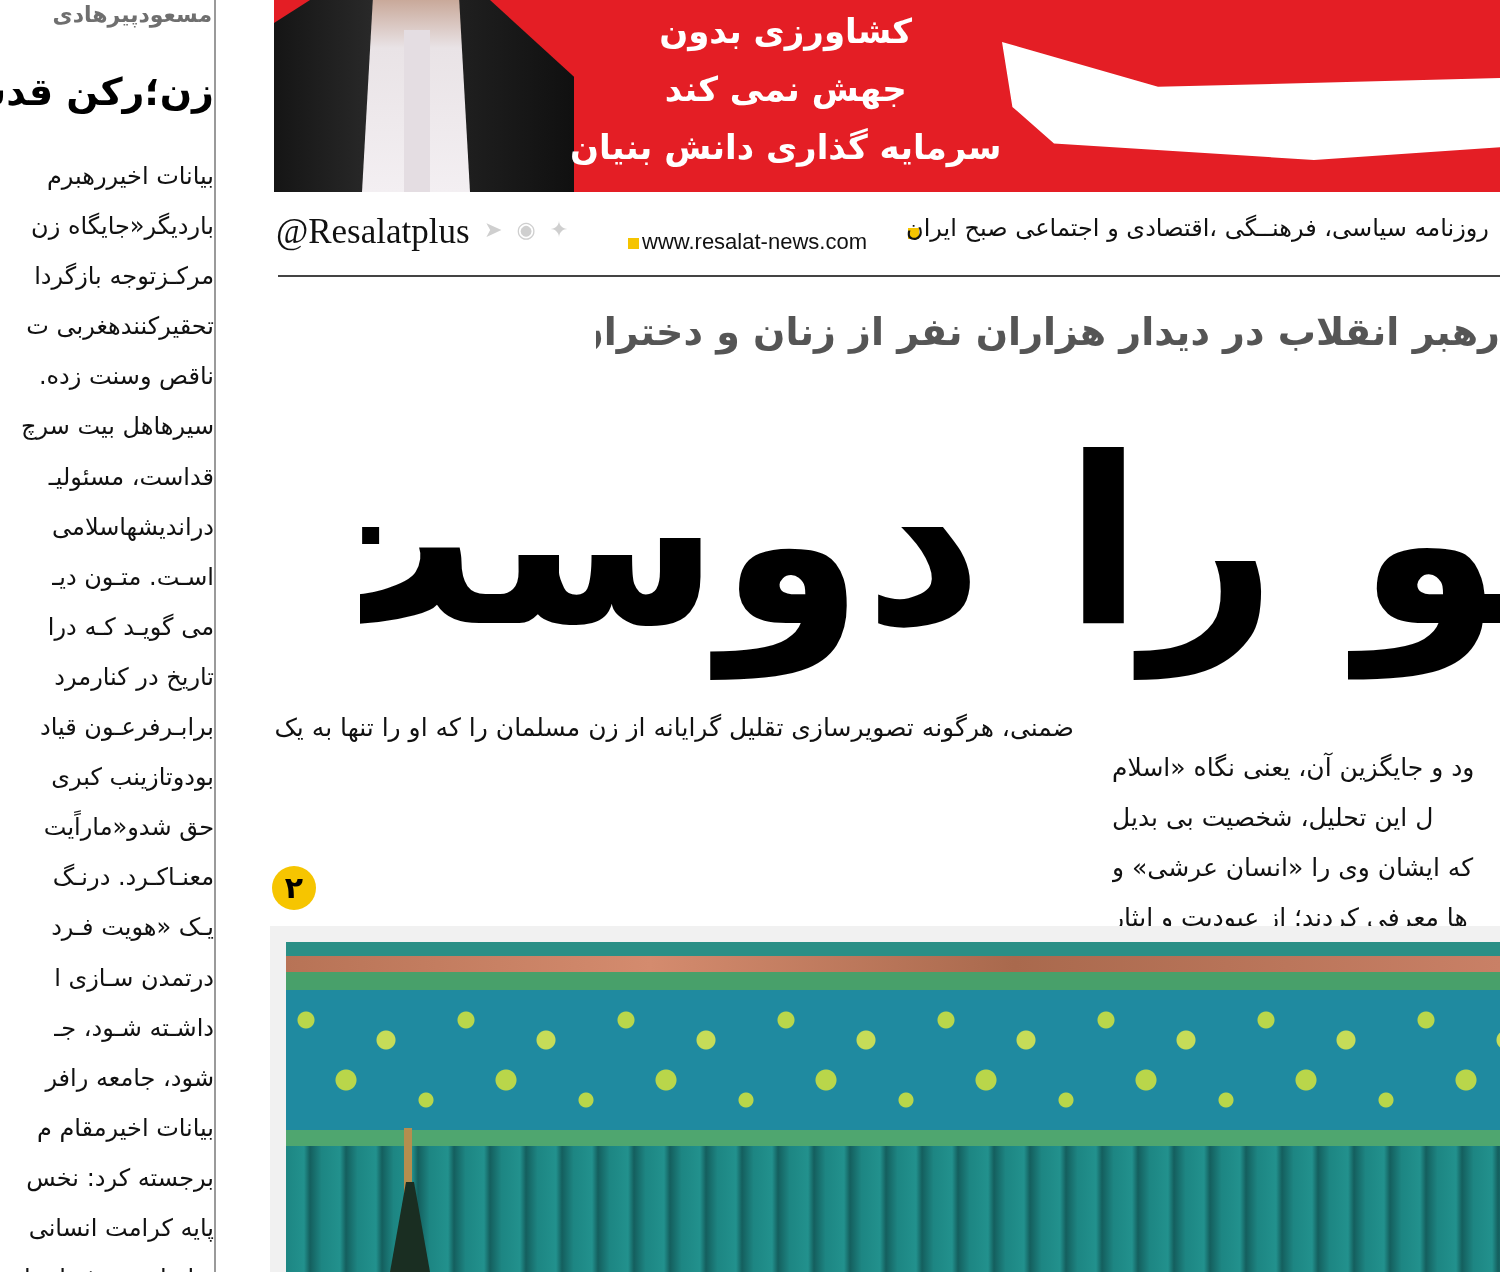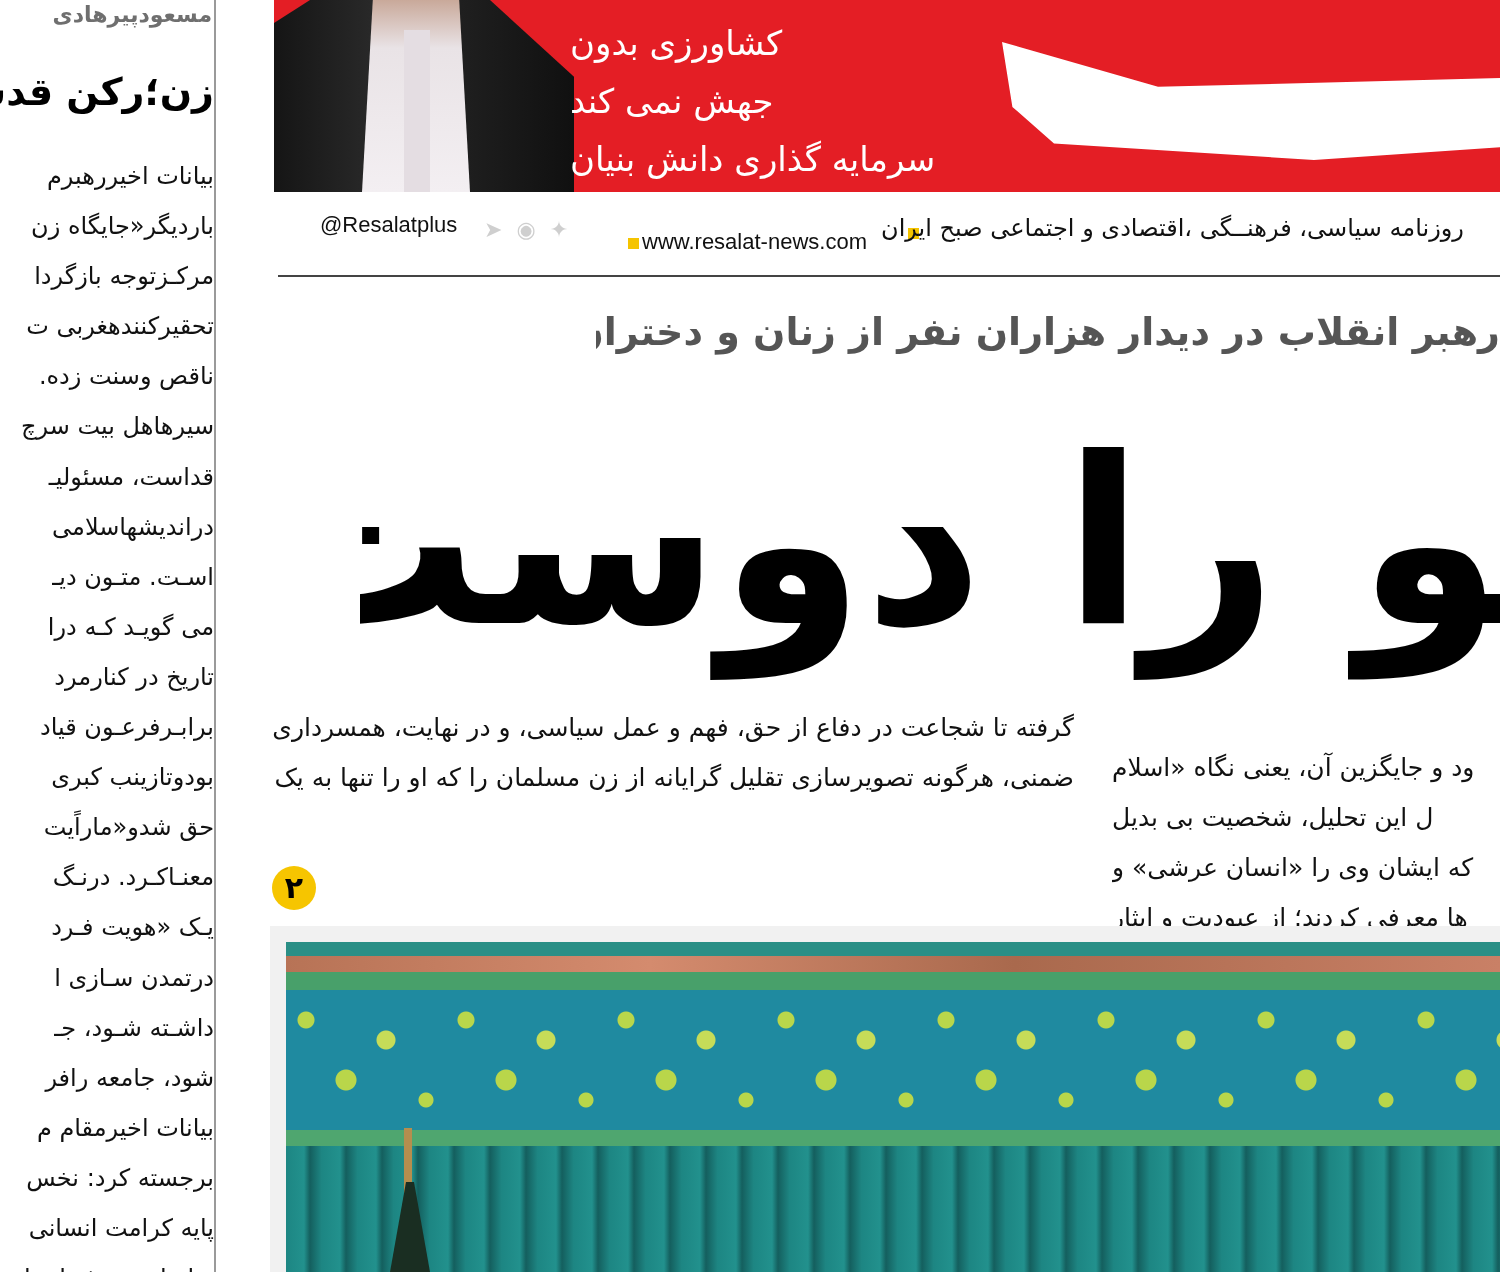--- a/index.html
+++ b/index.html
@@ -46,51 +46,51 @@
   .banner-photo .shirt {
     position:absolute; left:88px; top:0; width:108px; height:192px;
     background:linear-gradient(180deg,#c9a99a 0%,#e9e3e6 25%,#f3eff2 100%);
     clip-path:polygon(10% 0,90% 0,100% 100%,0 100%);
   }
   .banner-photo .tie {
     position:absolute; left:130px; top:30px; width:26px; height:162px;
     background:#e4dde2;
   }
   .banner-headline {
-    position:absolute; left:296px; top:14px; direction:rtl; text-align:left;
-    color:#ffffff; font-weight:normal; font-size:34px; line-height:58px;
+    position:absolute; left:296px; top:2px; direction:rtl; text-align:center;
+    color:#ffffff; font-weight:bold; font-size:34px; line-height:58px;
   }
   .banner-headline div { white-space:nowrap; }
   .banner-swoosh {
     position:absolute; left:728px; top:42px; width:520px; height:118px;
     background:#ffffff;
     border-radius:0 0 0 90px;
     clip-path:polygon(0 0, 30% 38%, 100% 30%, 100% 88%, 60% 100%, 10% 86%, 2% 55%);
   }
 
   
   .info-strip {
     position:absolute; left:274px; top:210px; width:1226px; height:44px;
   }
   .handle {
-    position:absolute; left:2px; top:2px; font-family:Liberation Sans, sans-serif;
-    font-size:22px; color:#111; white-space:nowrap;margin-left:44px;
+    position:absolute; left:2px; top:2px; font-family:Liberation Serif, serif;
+    font-size:35px; color:#111; white-space:nowrap;
   }
   .social {
     position:absolute; left:210px; top:8px; display:flex; gap:14px; align-items:center;
   }
   .social span { color:#cfcfcf; font-size:22px; line-height:24px; }
   .sq { display:inline-block; width:11px; height:11px; background:#f5c400; vertical-align:middle; }
   .site {
     position:absolute; left:354px; top:7px; font-family:"Liberation Sans", sans-serif;
     font-size:22px; color:#111; white-space:nowrap;margin-top:12px;
   }
   .site .sq { margin-right:3px; }
   .tagline {
-    position:absolute; left:607px; top:4px; direction:rtl; font-size:24px; color:#111;
+    position:absolute; left:632px; top:4px; direction:rtl; font-size:24px; color:#111;
     white-space:nowrap;
   }
   .tagline-sq { position:absolute; left:634px; top:18px; }
   .rule {
     position:absolute; left:278px; top:275px; width:1222px; height:2px; background:#444;
   }
 
   
   .kicker {
     position:absolute; left:600px; top:310px; width:1100px; direction:rtl; text-align:right;
@@ -218,21 +218,20 @@
 <div class="rule"></div>
 
 <div class="kicker-wrap">
   <div class="kicker" style="left:auto; right:0;">رهبر انقلاب در دیدار هزاران نفر از زنان و دختران ایرانی، جایگاه زن در اندیشه اسلامی را تبیین فرمودند</div>
 </div>
 <div class="main-title-wrap">
   <div class="main-title" style="left:auto; right:-240px;">«تو را دوست دارم»</div>
 </div>
 
 <ul class="col col-left">
-  <li>گرفته تا شجاعت در دفاع از حق، فهم و عمل سیاسی، و در نهایت، همسرداری</li>
   <li>ضمنی، هرگونه تصویرسازی تقلیل گرایانه از زن مسلمان را که او را تنها به یک</li>
 </ul>
 <div class="col-right-wrap">
   <ul class="col col-right">
     <li>ود و جایگزین آن، یعنی نگاه «اسلام</li>
     <li>ل این تحلیل، شخصیت بی بدیل</li>
     <li>که ایشان وی را «انسان عرشی» و</li>
     <li>ها معرفی کردند؛ از عبودیت و ایثار</li>
   </ul>
 </div>

